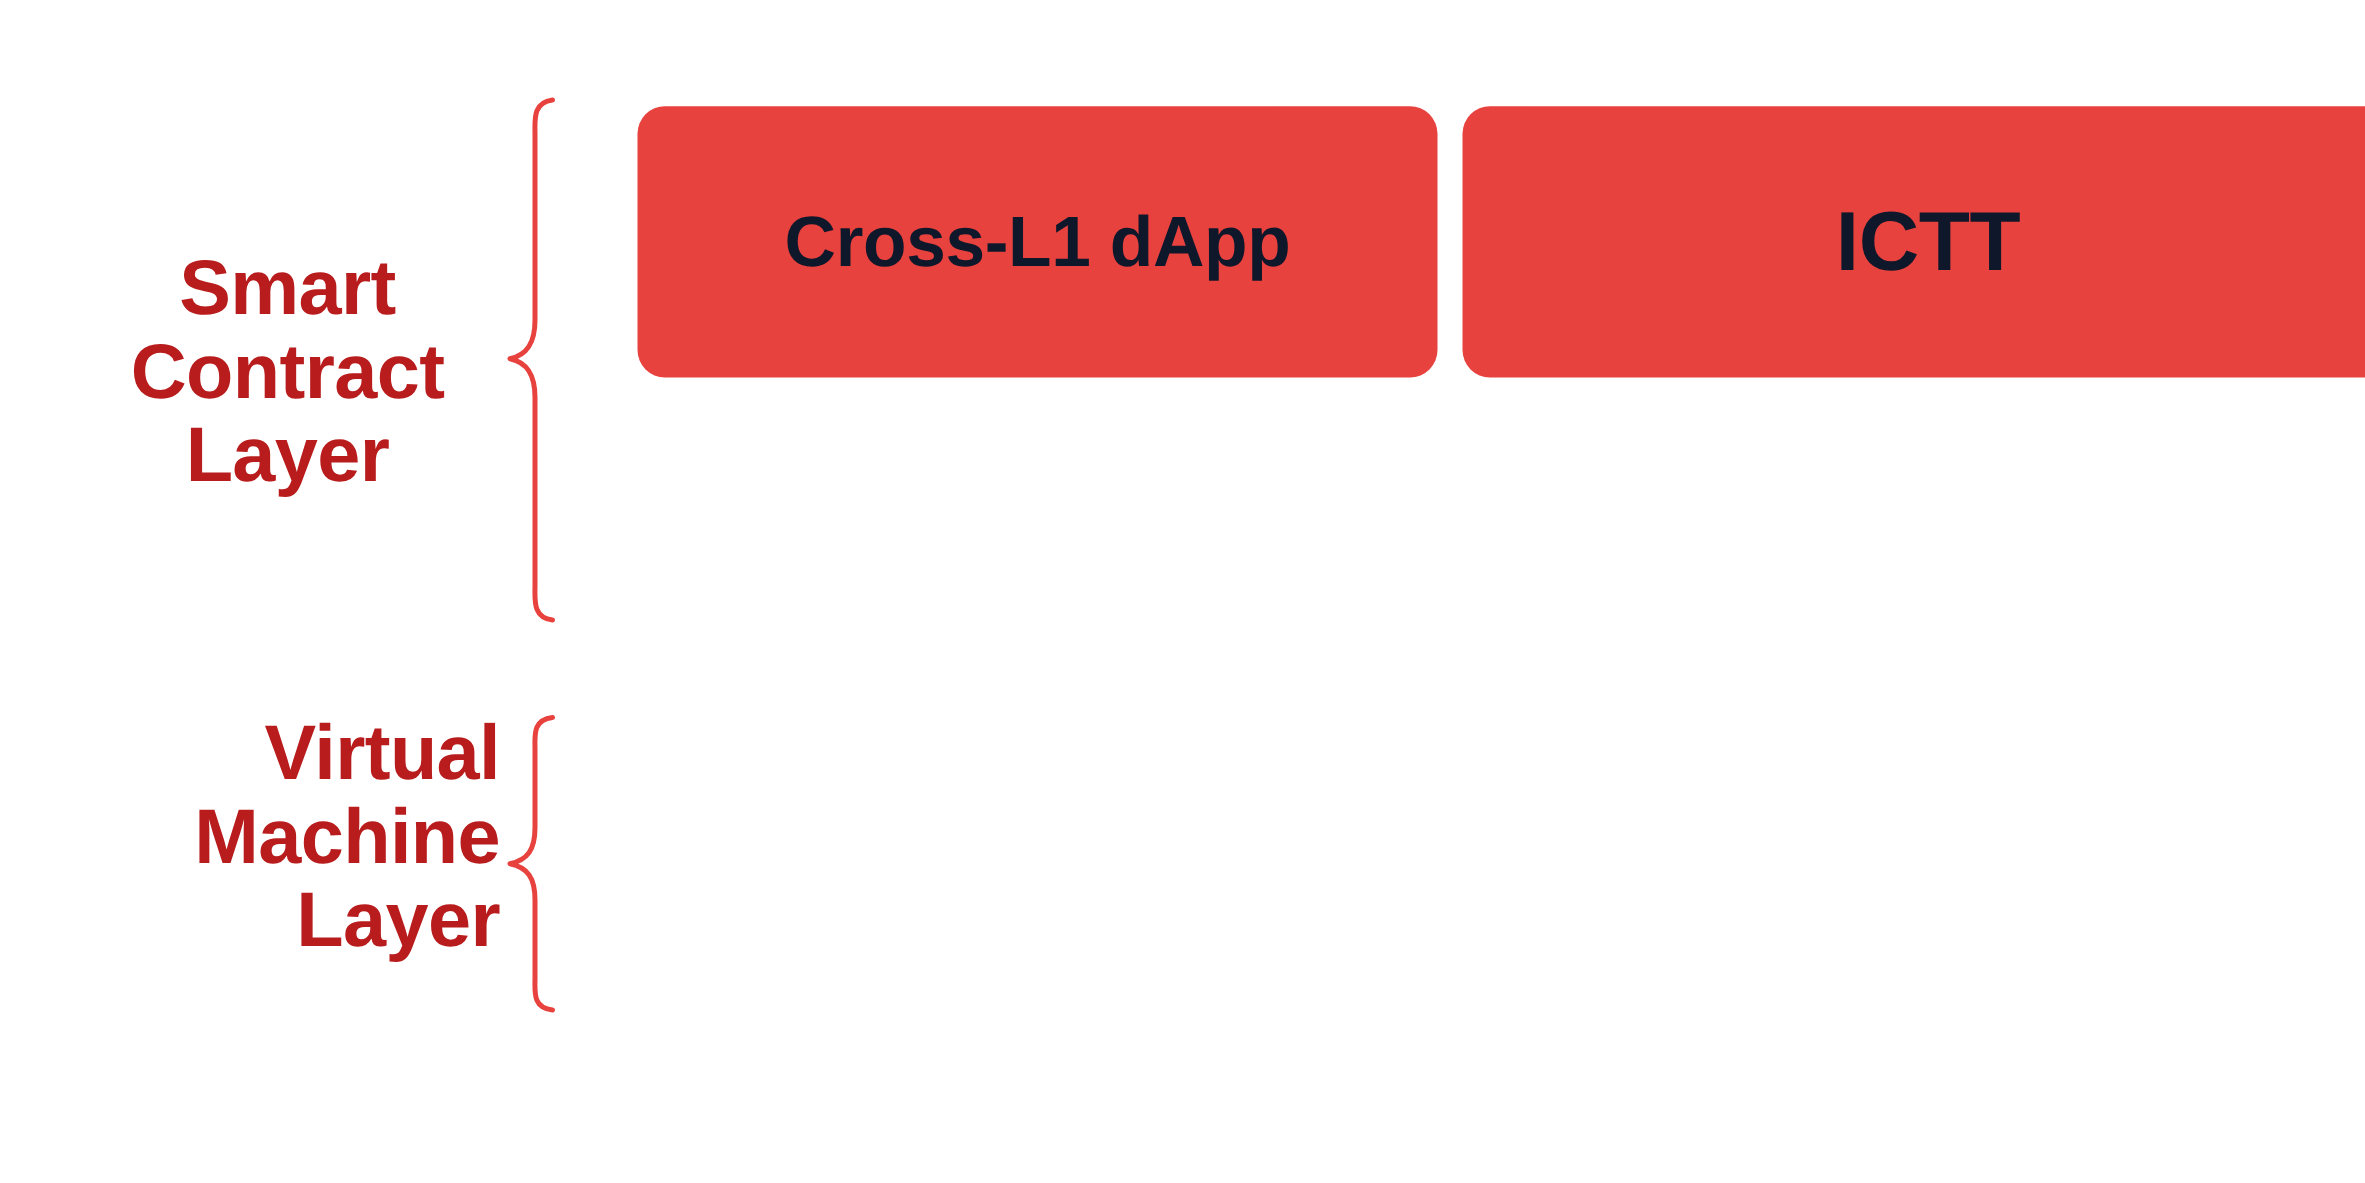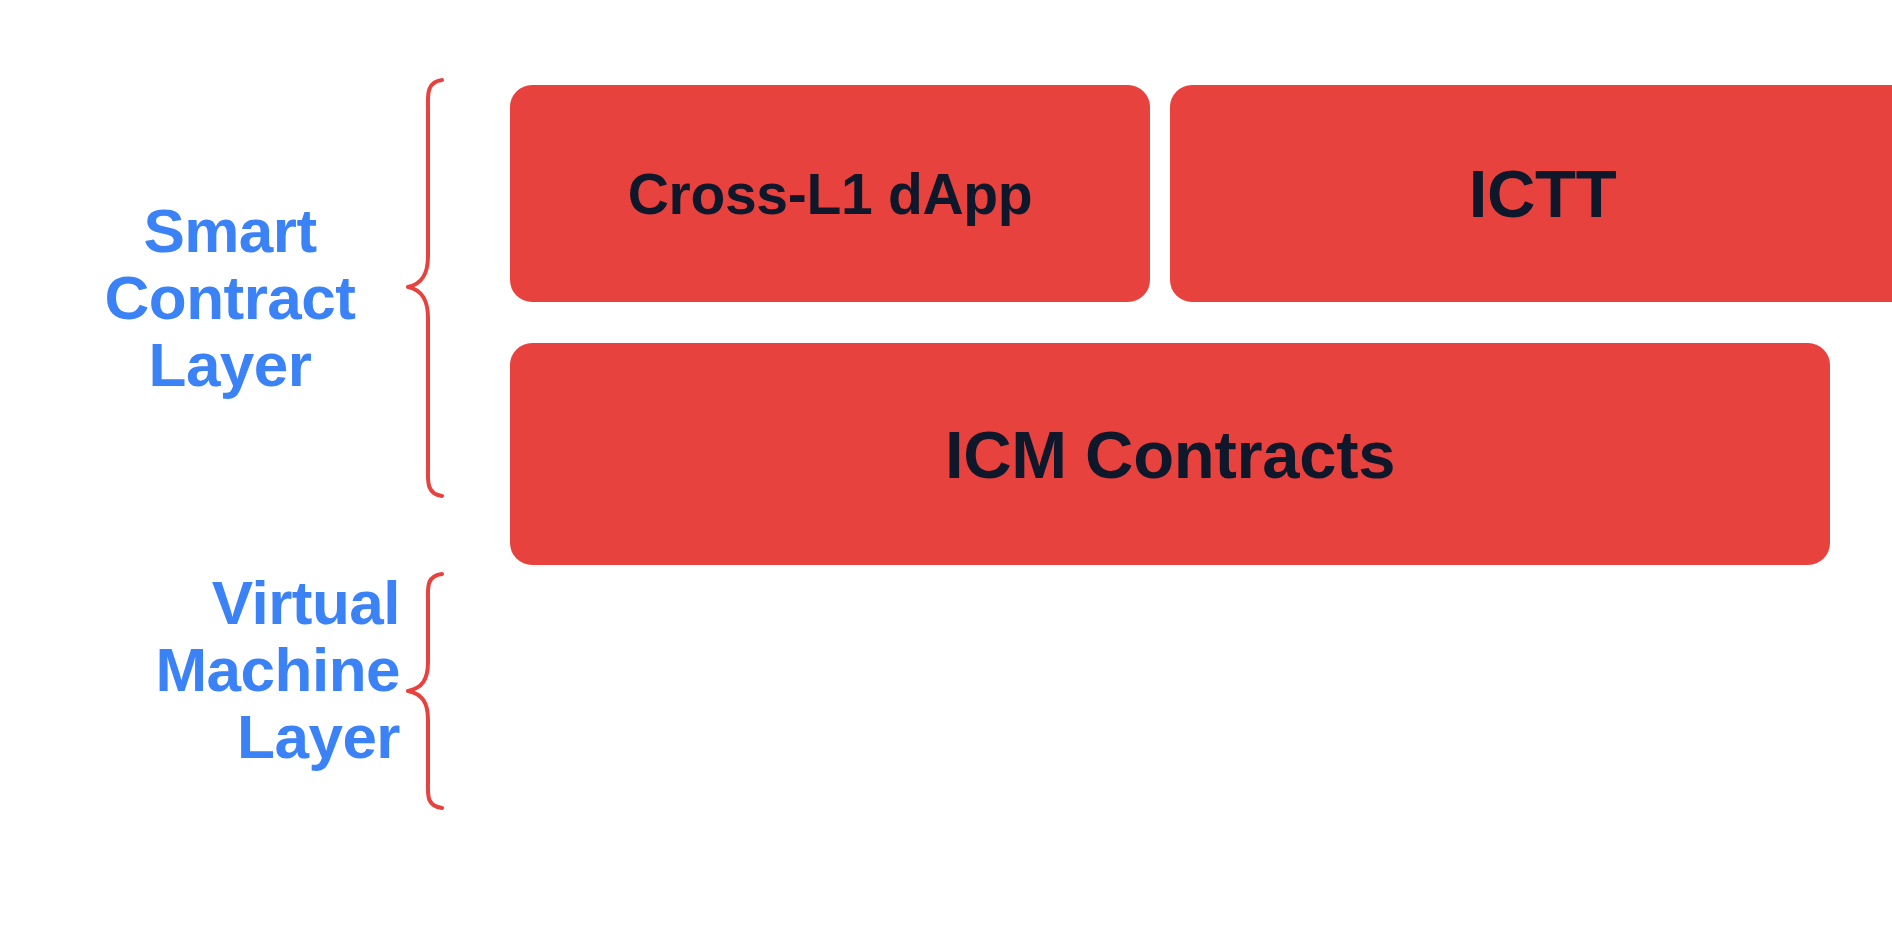--- a/index.html
+++ b/index.html
@@ -18,21 +18,21 @@
     height: 946px;
     background: #ffffff;
     overflow: hidden;
   }
 
   
   .layer-label {
     position: absolute;
     text-align: center;
     font-weight: 700;
-    color: #3b82f6;
+    color: #b91c1c;
     font-size: 62px;
     line-height: 1.08;
     letter-spacing: -0.5px;
     white-space: pre-line;
     font-family: "Liberation Sans", sans-serif;
   }
   #label-smart-contract {
     left: 60px;
     top: 198px;
     width: 340px;
@@ -149,18 +149,15 @@
   </svg>
 
   <div class="box" id="box-cross-l1-dapp">
     <span>Cross-L1 dApp</span>
   </div>
 
   <div class="box" id="box-ictt">
     <span>ICTT</span>
   </div>
 
-  <div class="box" id="box-icm-contracts">
-    <span>ICM Contracts</span>
-  </div>
 
 
 </div>
 
 </body></html>

